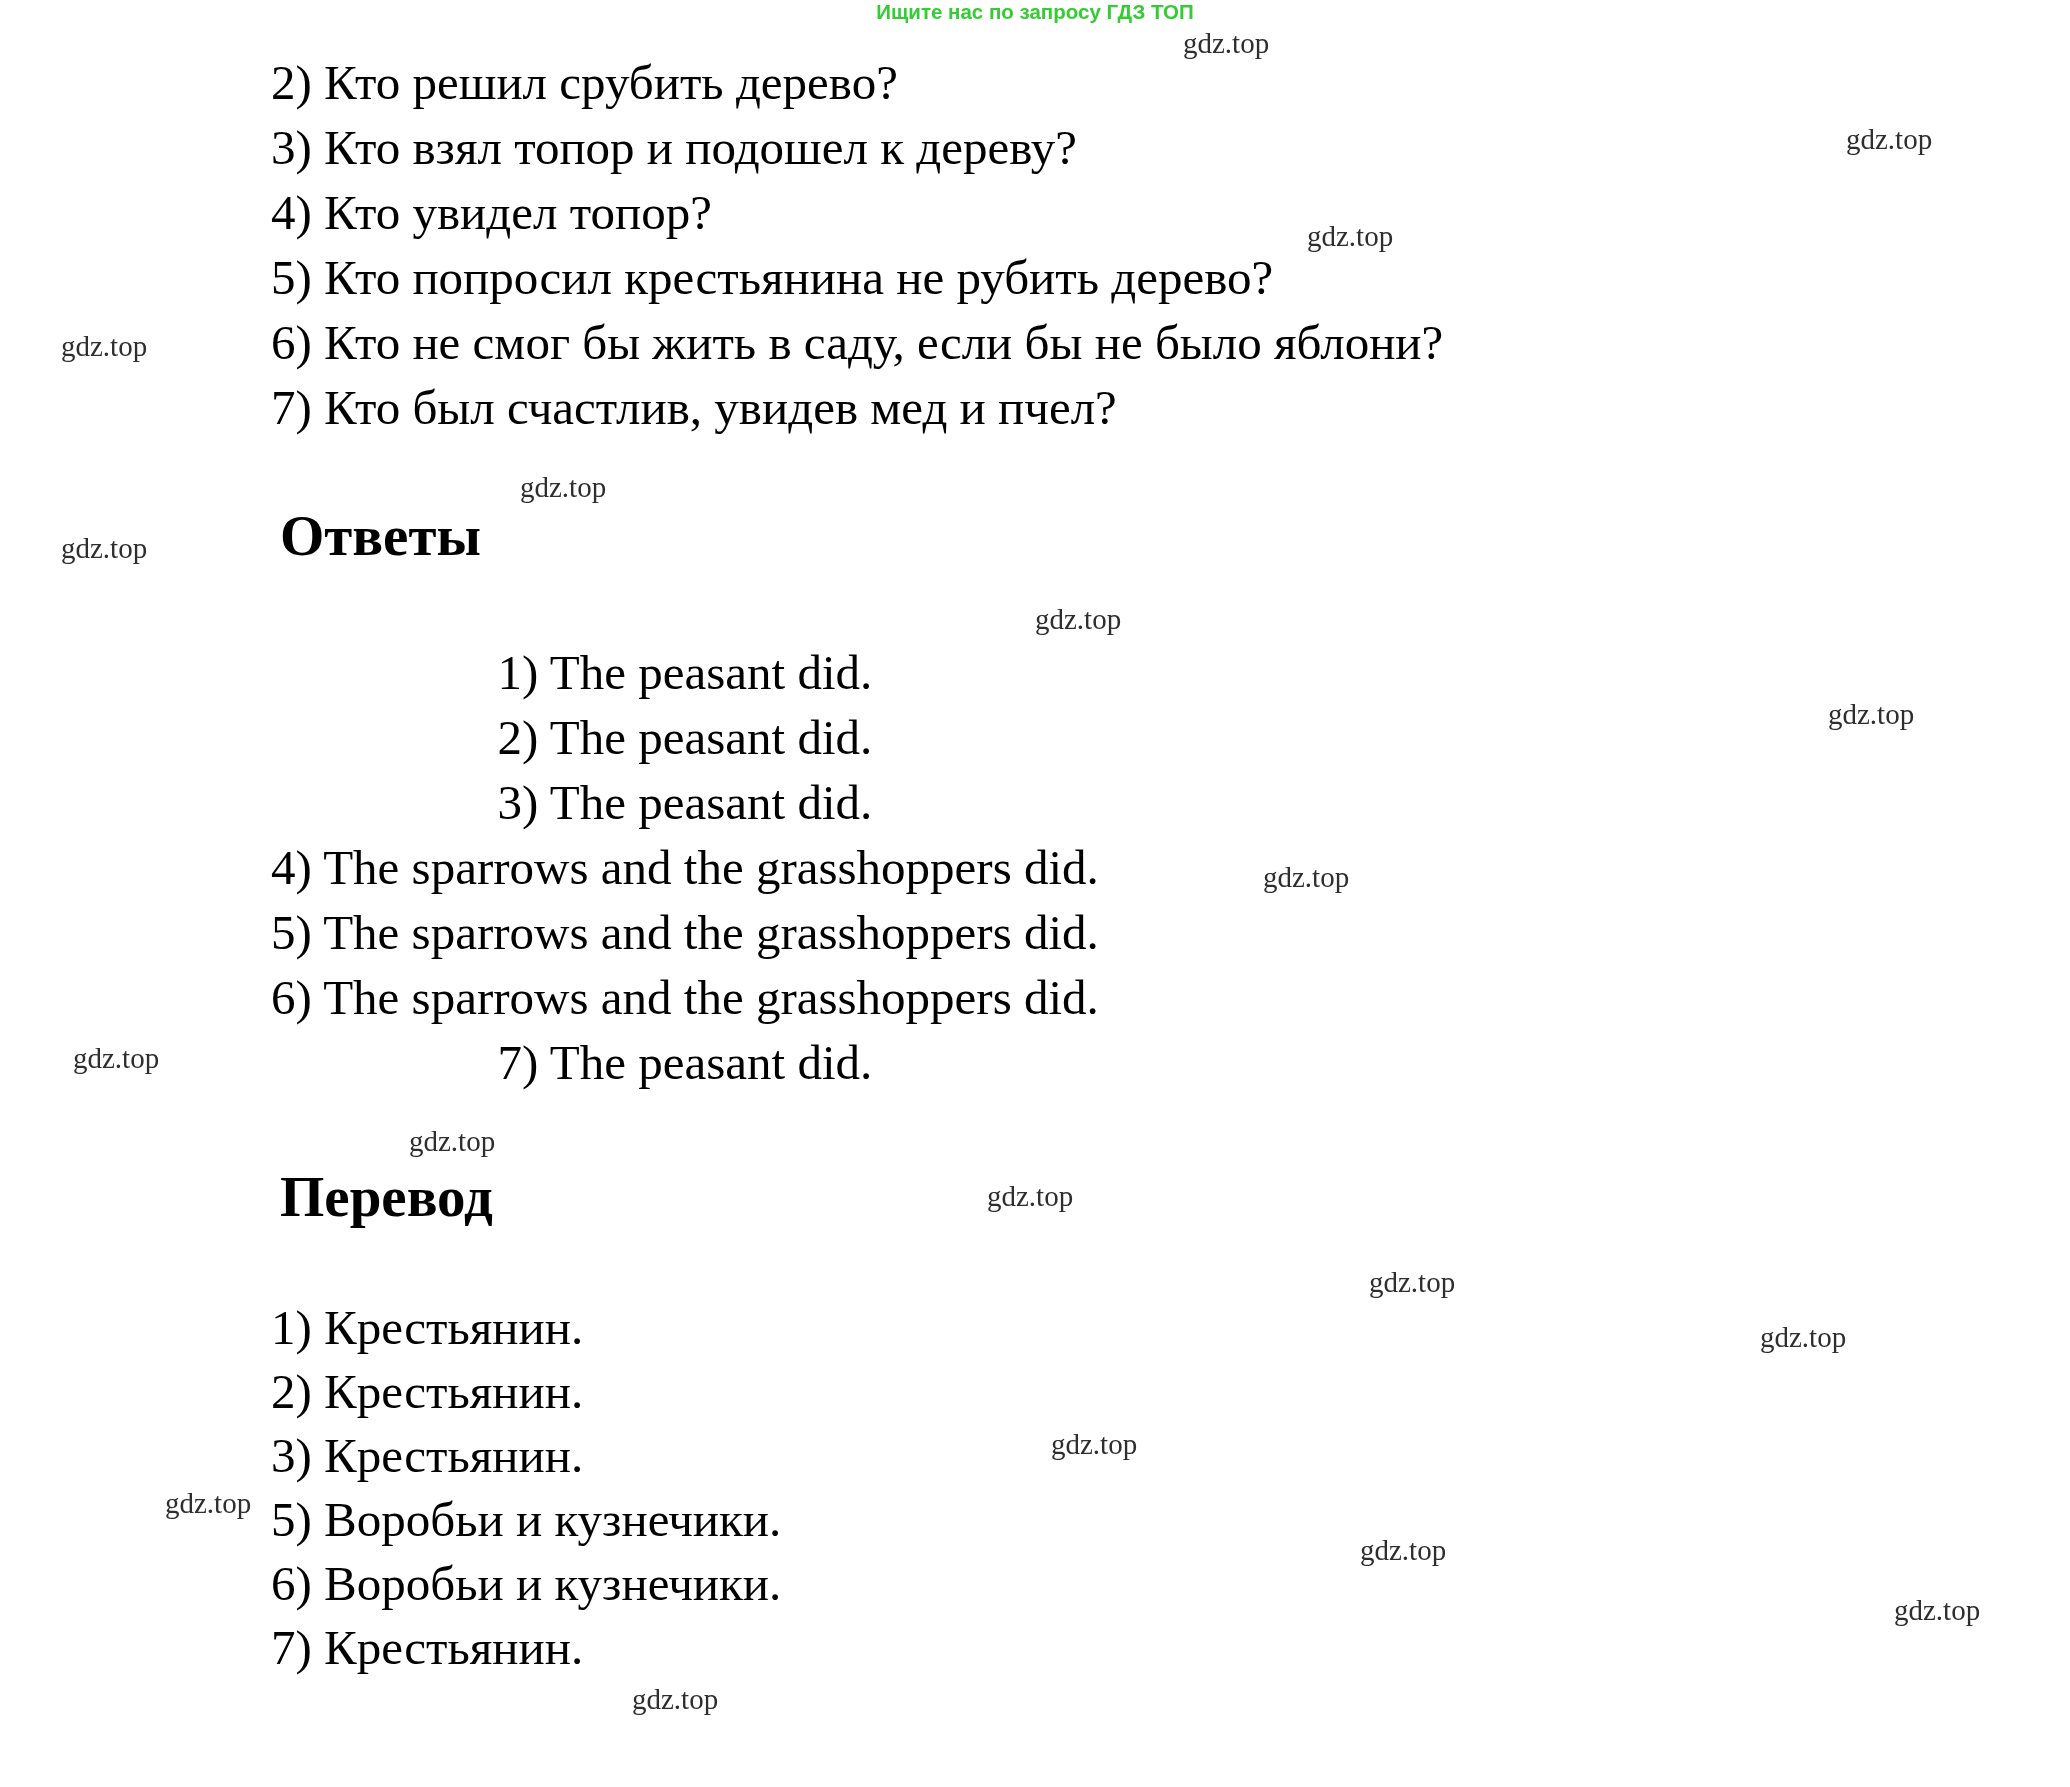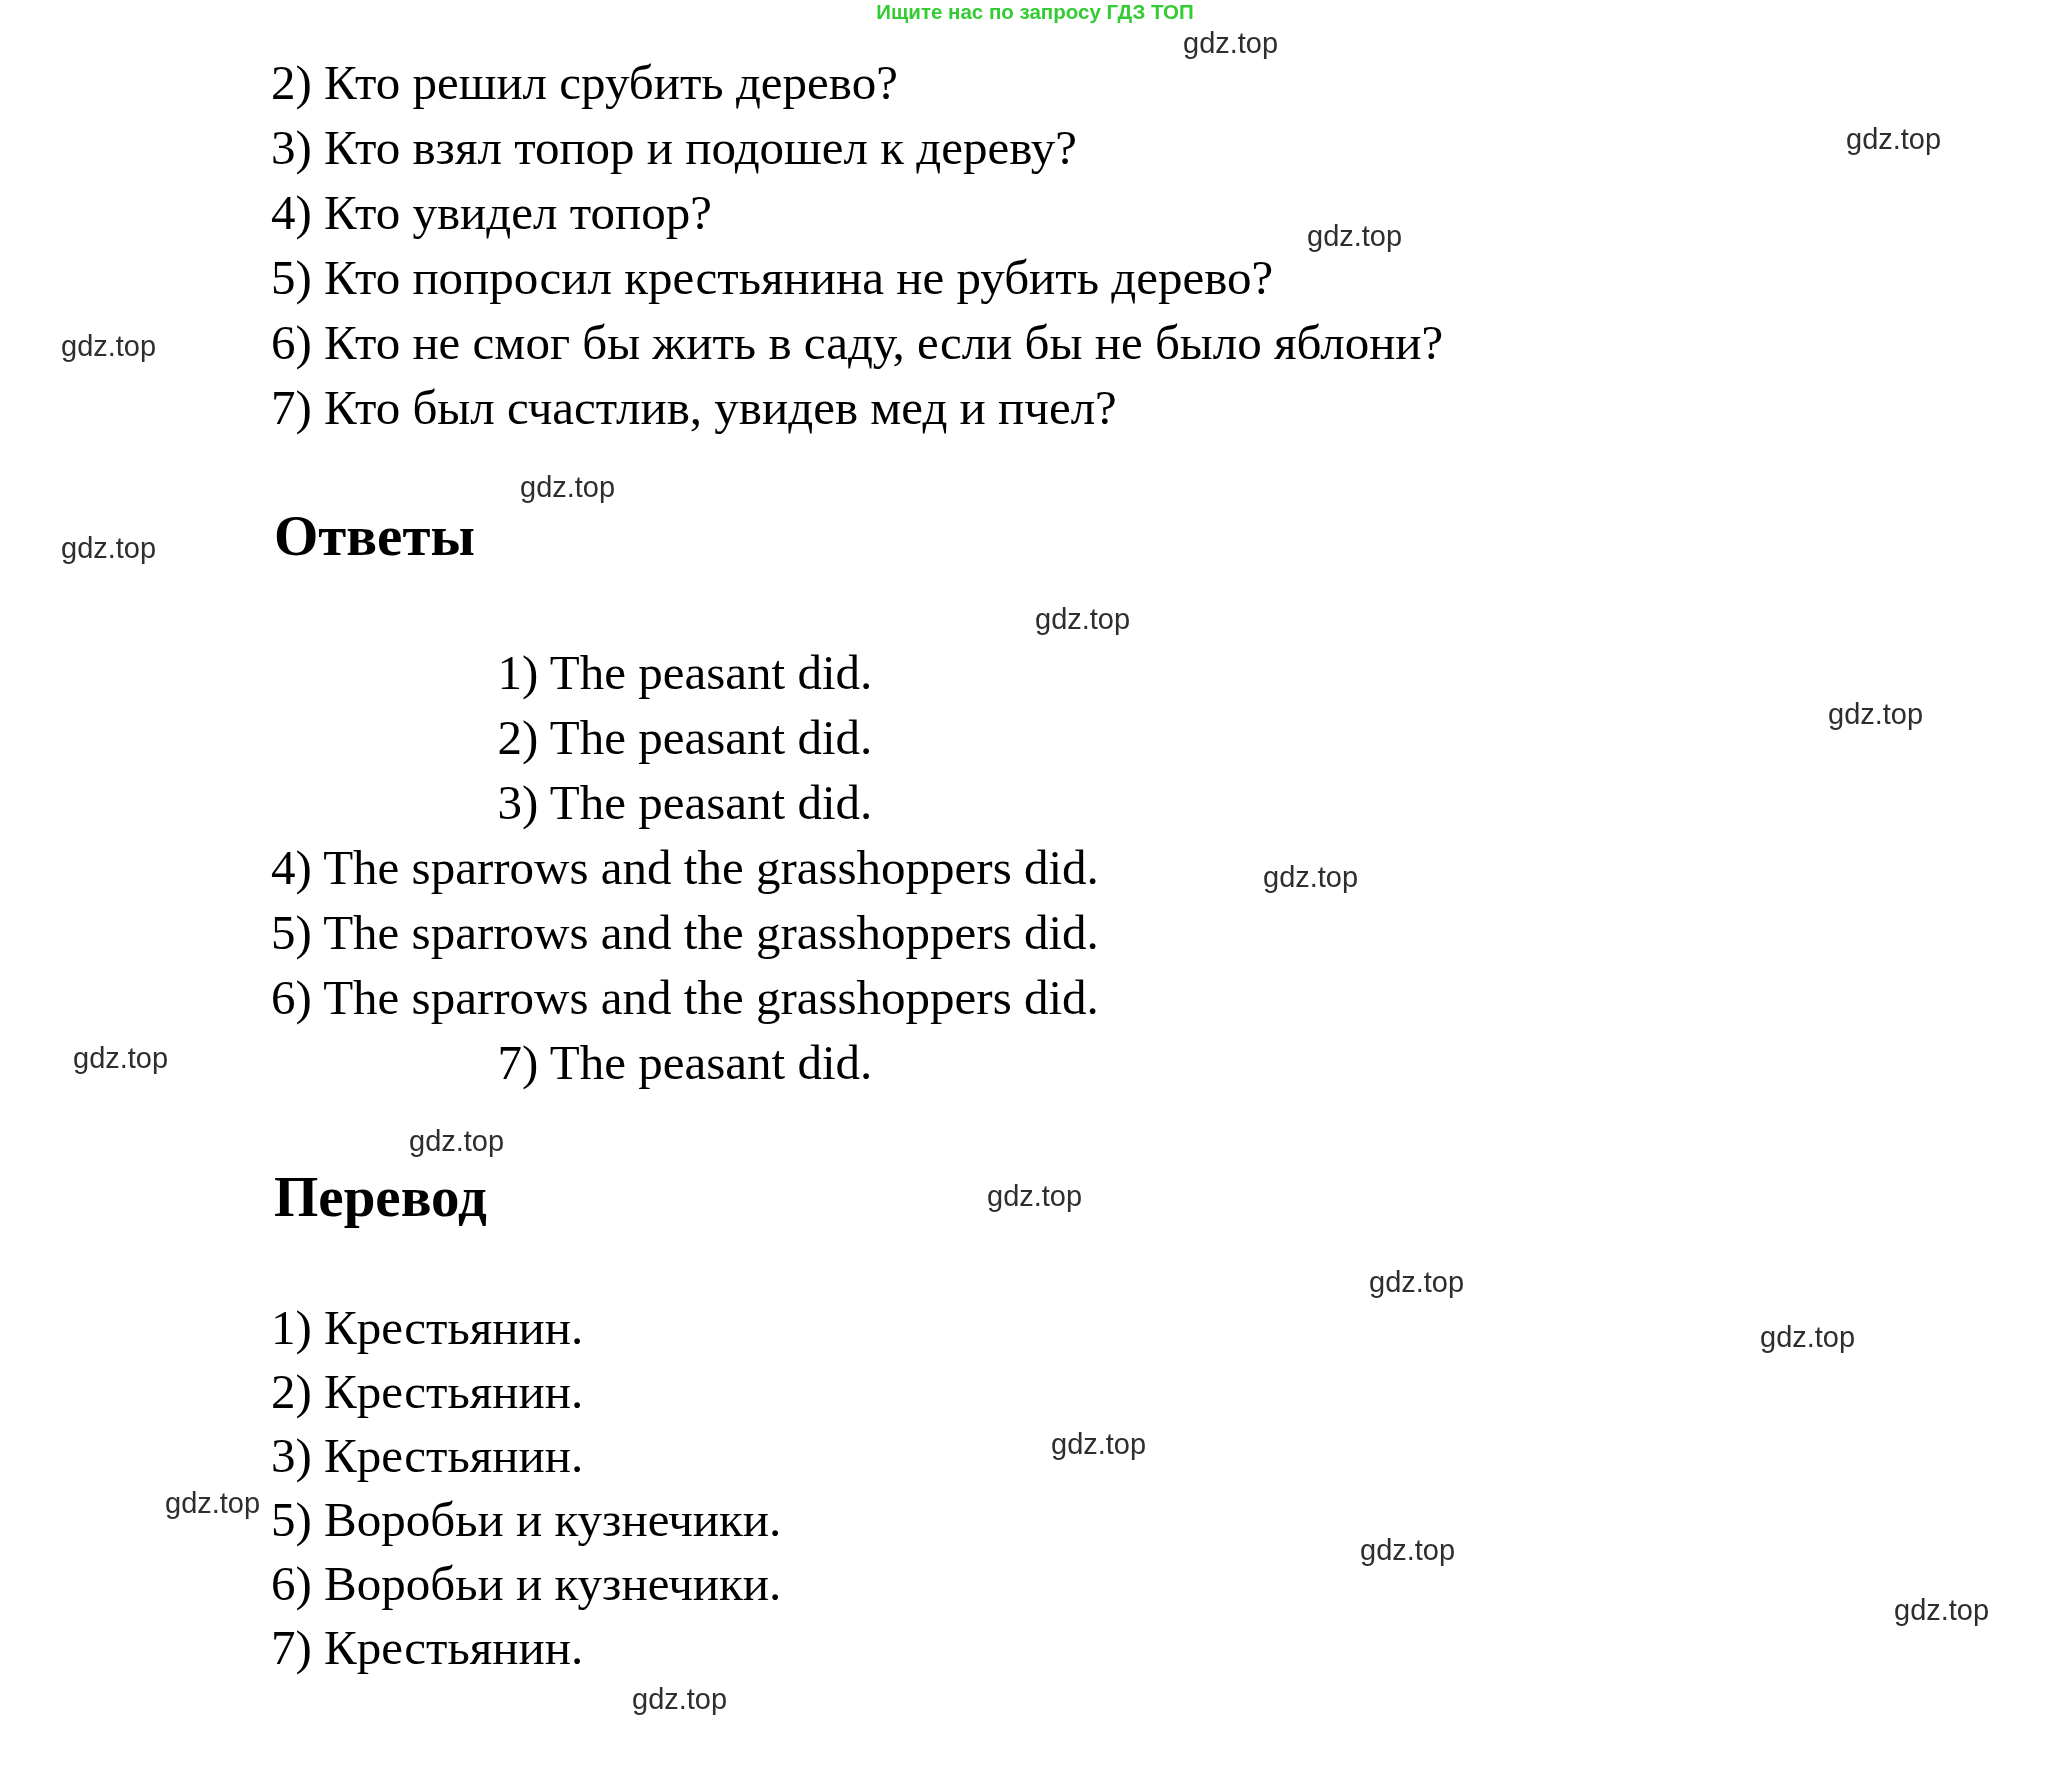--- a/index.html
+++ b/index.html
@@ -19,40 +19,40 @@
     width: 100%;
     text-align: center;
     font-family: "Liberation Sans", "DejaVu Sans", sans-serif;
     font-size: 20.5px;
     font-weight: bold;
     color: #33cc33;
     line-height: 23.4px;
   }
   .wm {
     position: absolute;
-    font-family: Liberation Sans, sans-serif;
+    font-family: Liberation Serif, serif;
     font-size: 29px;
     line-height: 29px;
     color: #2e2e2e;
     white-space: nowrap;
   }
   .textblock {
     position: absolute;
     left: 271px;
     font-size: 49px;
     line-height: 65px;
     white-space: nowrap;
     color: #000000;
   }
   .questions    { top: 50px; }
   .answers      { top: 640px; text-align: center; }
   .translations { top: 1296px; line-height: 64px; }
   .section-heading {
     position: absolute;
-    left: 274px;
+    left: 280px;
     font-size: 57px;
     line-height: 64px;
     font-weight: bold;
     white-space: nowrap;
     color: #000000;
   }
   .answers-heading     { top: 504px; }
   .translation-heading { top: 1165px; }
   .footer {
     position: absolute;

